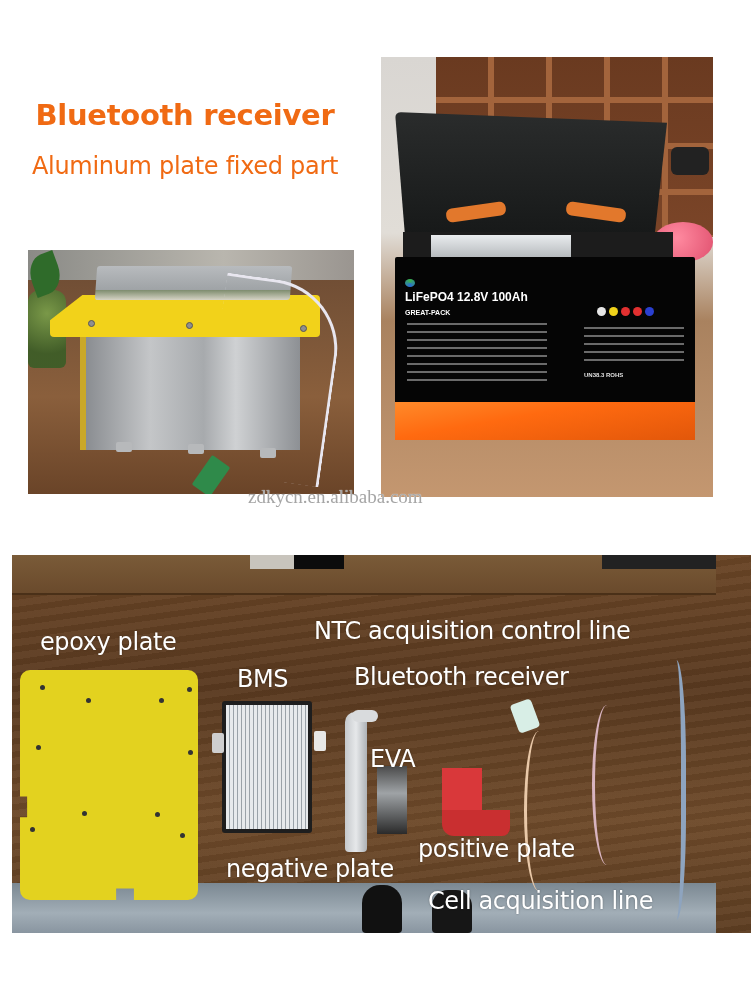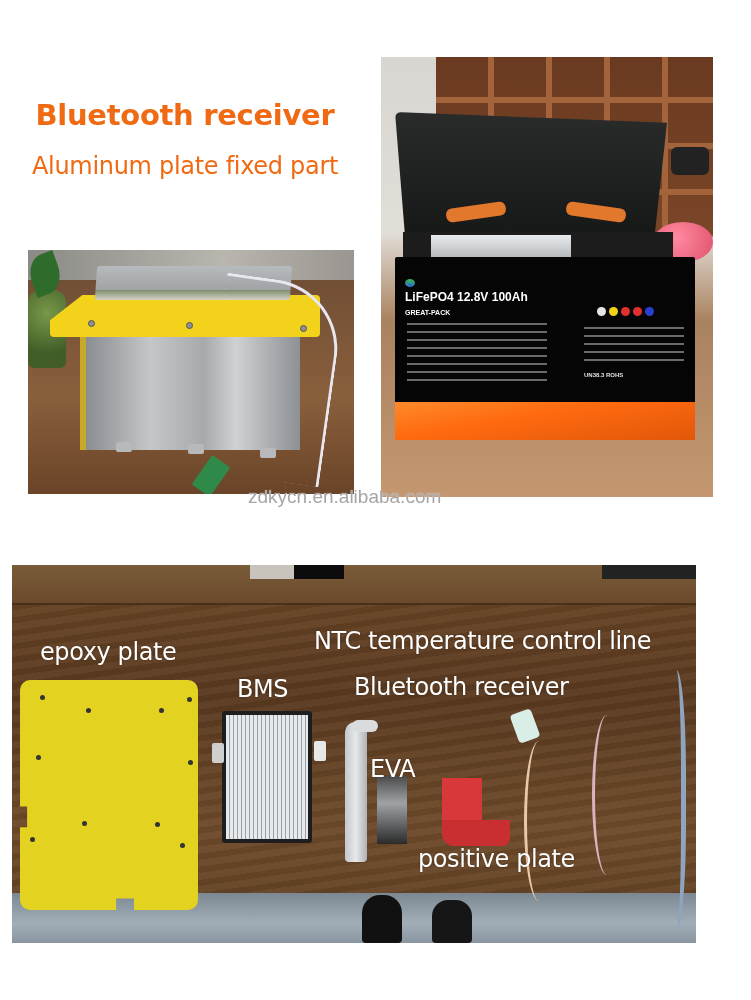--- a/index.html
+++ b/index.html
@@ -62,28 +62,28 @@
   .p2-orange { left: 14px; top: 345px; width: 300px; height: 38px;
     background: linear-gradient(170deg, #ff8a2a 0%, #ff6a10 40%, #e2570a 100%); }
   .p2-label-title { left: 24px; top: 233px; color:#ffffff; font-family:"Liberation Sans", sans-serif; font-weight:bold; font-size: 12px; }
   .p2-label-brand { left: 24px; top: 252px; color:#ffffff; font-family:"Liberation Sans", sans-serif; font-weight:bold; font-size: 7px; }
   .p2-fine { color:#dcdcdc; font-family:"Liberation Sans", sans-serif; font-size: 3.5px; line-height: 7px; }
   .p2-logo { left: 24px; top: 222px; width: 10px; height: 8px; border-radius: 50%; background: conic-gradient(#3bb54a, #2a6bd6, #3bb54a); }
   .p2-icon { width: 9px; height: 9px; border-radius: 50%; }
   .p2-cert { left: 203px; top: 315px; color:#e0e0e0; font-family:"Liberation Sans", sans-serif; font-size: 6px; font-weight:bold; }
 
   
-  .watermark { left: 248px; top: 486px; font-family: Liberation Sans, sans-serif; font-size: 19px; color:#a5a5a5;
+  .watermark { left: 248px; top: 486px; font-family: Liberation Serif, serif; font-size: 19px; color:#a5a5a5;
     letter-spacing: 0px; text-shadow: 0 0 1px #ffffff; }
 
   
-  .photo3 { left: 12px; top: 555px; width: 684px; height: 378px; overflow: hidden;
+  .photo3 { left: 12px; top: 555px; width: 740px; height: 378px; overflow: hidden;
     background:
       repeating-linear-gradient(172deg, rgba(0,0,0,0.05) 0 6px, rgba(255,255,255,0.03) 6px 13px),
-      linear-gradient(180deg, #6a4526 0%, #5a3a20 35%, #6e4a2a 70%, #5e3e22 100%); margin-top: 10px; }
+      linear-gradient(180deg, #6a4526 0%, #5a3a20 35%, #6e4a2a 70%, #5e3e22 100%); }
   .p3-top { left: 0; top: 0; width: 704px; height: 40px; background: linear-gradient(180deg,#7a5b38,#6a4a2c); border-bottom: 2px solid #4a3018; }
   .p3-dark1 { left: 238px; top: 0; width: 48px; height: 14px; background:#c8c4bc; }
   .p3-dark2 { left: 282px; top: 0; width: 50px; height: 14px; background:#0c0c0c; }
   .p3-dark3 { left: 590px; top: 0; width: 114px; height: 14px; background:#222; }
   .p3-floor { left: 0; top: 328px; width: 704px; height: 50px; background: linear-gradient(180deg,#7b8892,#a2aeb7 60%,#8995a0); }
   .p3-shoe { left: 350px; top: 330px; width: 40px; height: 48px; background:#111; border-radius: 18px 18px 4px 4px; }
   .p3-shoe2 { left: 420px; top: 335px; width: 40px; height: 43px; background:#161616; border-radius: 16px 16px 4px 4px; }
 
   .p3-epoxy { left: 8px; top: 115px; width: 178px; height: 230px; background: #e3d21f; border-radius: 10px;
     clip-path: polygon(0 0,100% 0,100% 100%,64% 100%,64% 95%,54% 95%,54% 100%,0 100%,0 64%,4% 64%,4% 55%,0 55%); }
@@ -187,18 +187,20 @@
   <div class="abs p3-eva"></div>
   <div class="abs p3-pos"></div>
   <div class="abs p3-pos2"></div>
 
   <div class="abs p3-recv"></div>
   <div class="abs p3-wire" style="left:512px;top:176px;width:30px;height:160px"></div>
   <div class="abs p3-wire" style="left:580px;top:150px;width:30px;height:160px;border-left-color:#d8b4c0"></div>
   <div class="abs p3-ntc"></div>
 
   <div class="abs lbl" style="left:28px;top:73px">epoxy plate</div>
-  <div class="abs lbl" style="left:302px;top:62px">NTC temperature control line</div>
+  <div class="abs lbl" style="left:302px;top:62px">NTC acquisition control line</div>
   <div class="abs lbl" style="left:225px;top:110px">BMS</div>
   <div class="abs lbl" style="left:342px;top:108px">Bluetooth receiver</div>
   <div class="abs lbl" style="left:358px;top:190px">EVA</div>
   <div class="abs lbl" style="left:406px;top:280px">positive plate</div>
+  <div class="abs lbl" style="left:214px;top:300px">negative plate</div>
+  <div class="abs lbl" style="left:416px;top:332px">Cell acquisition line</div>
 </div>
 
 </body></html>

